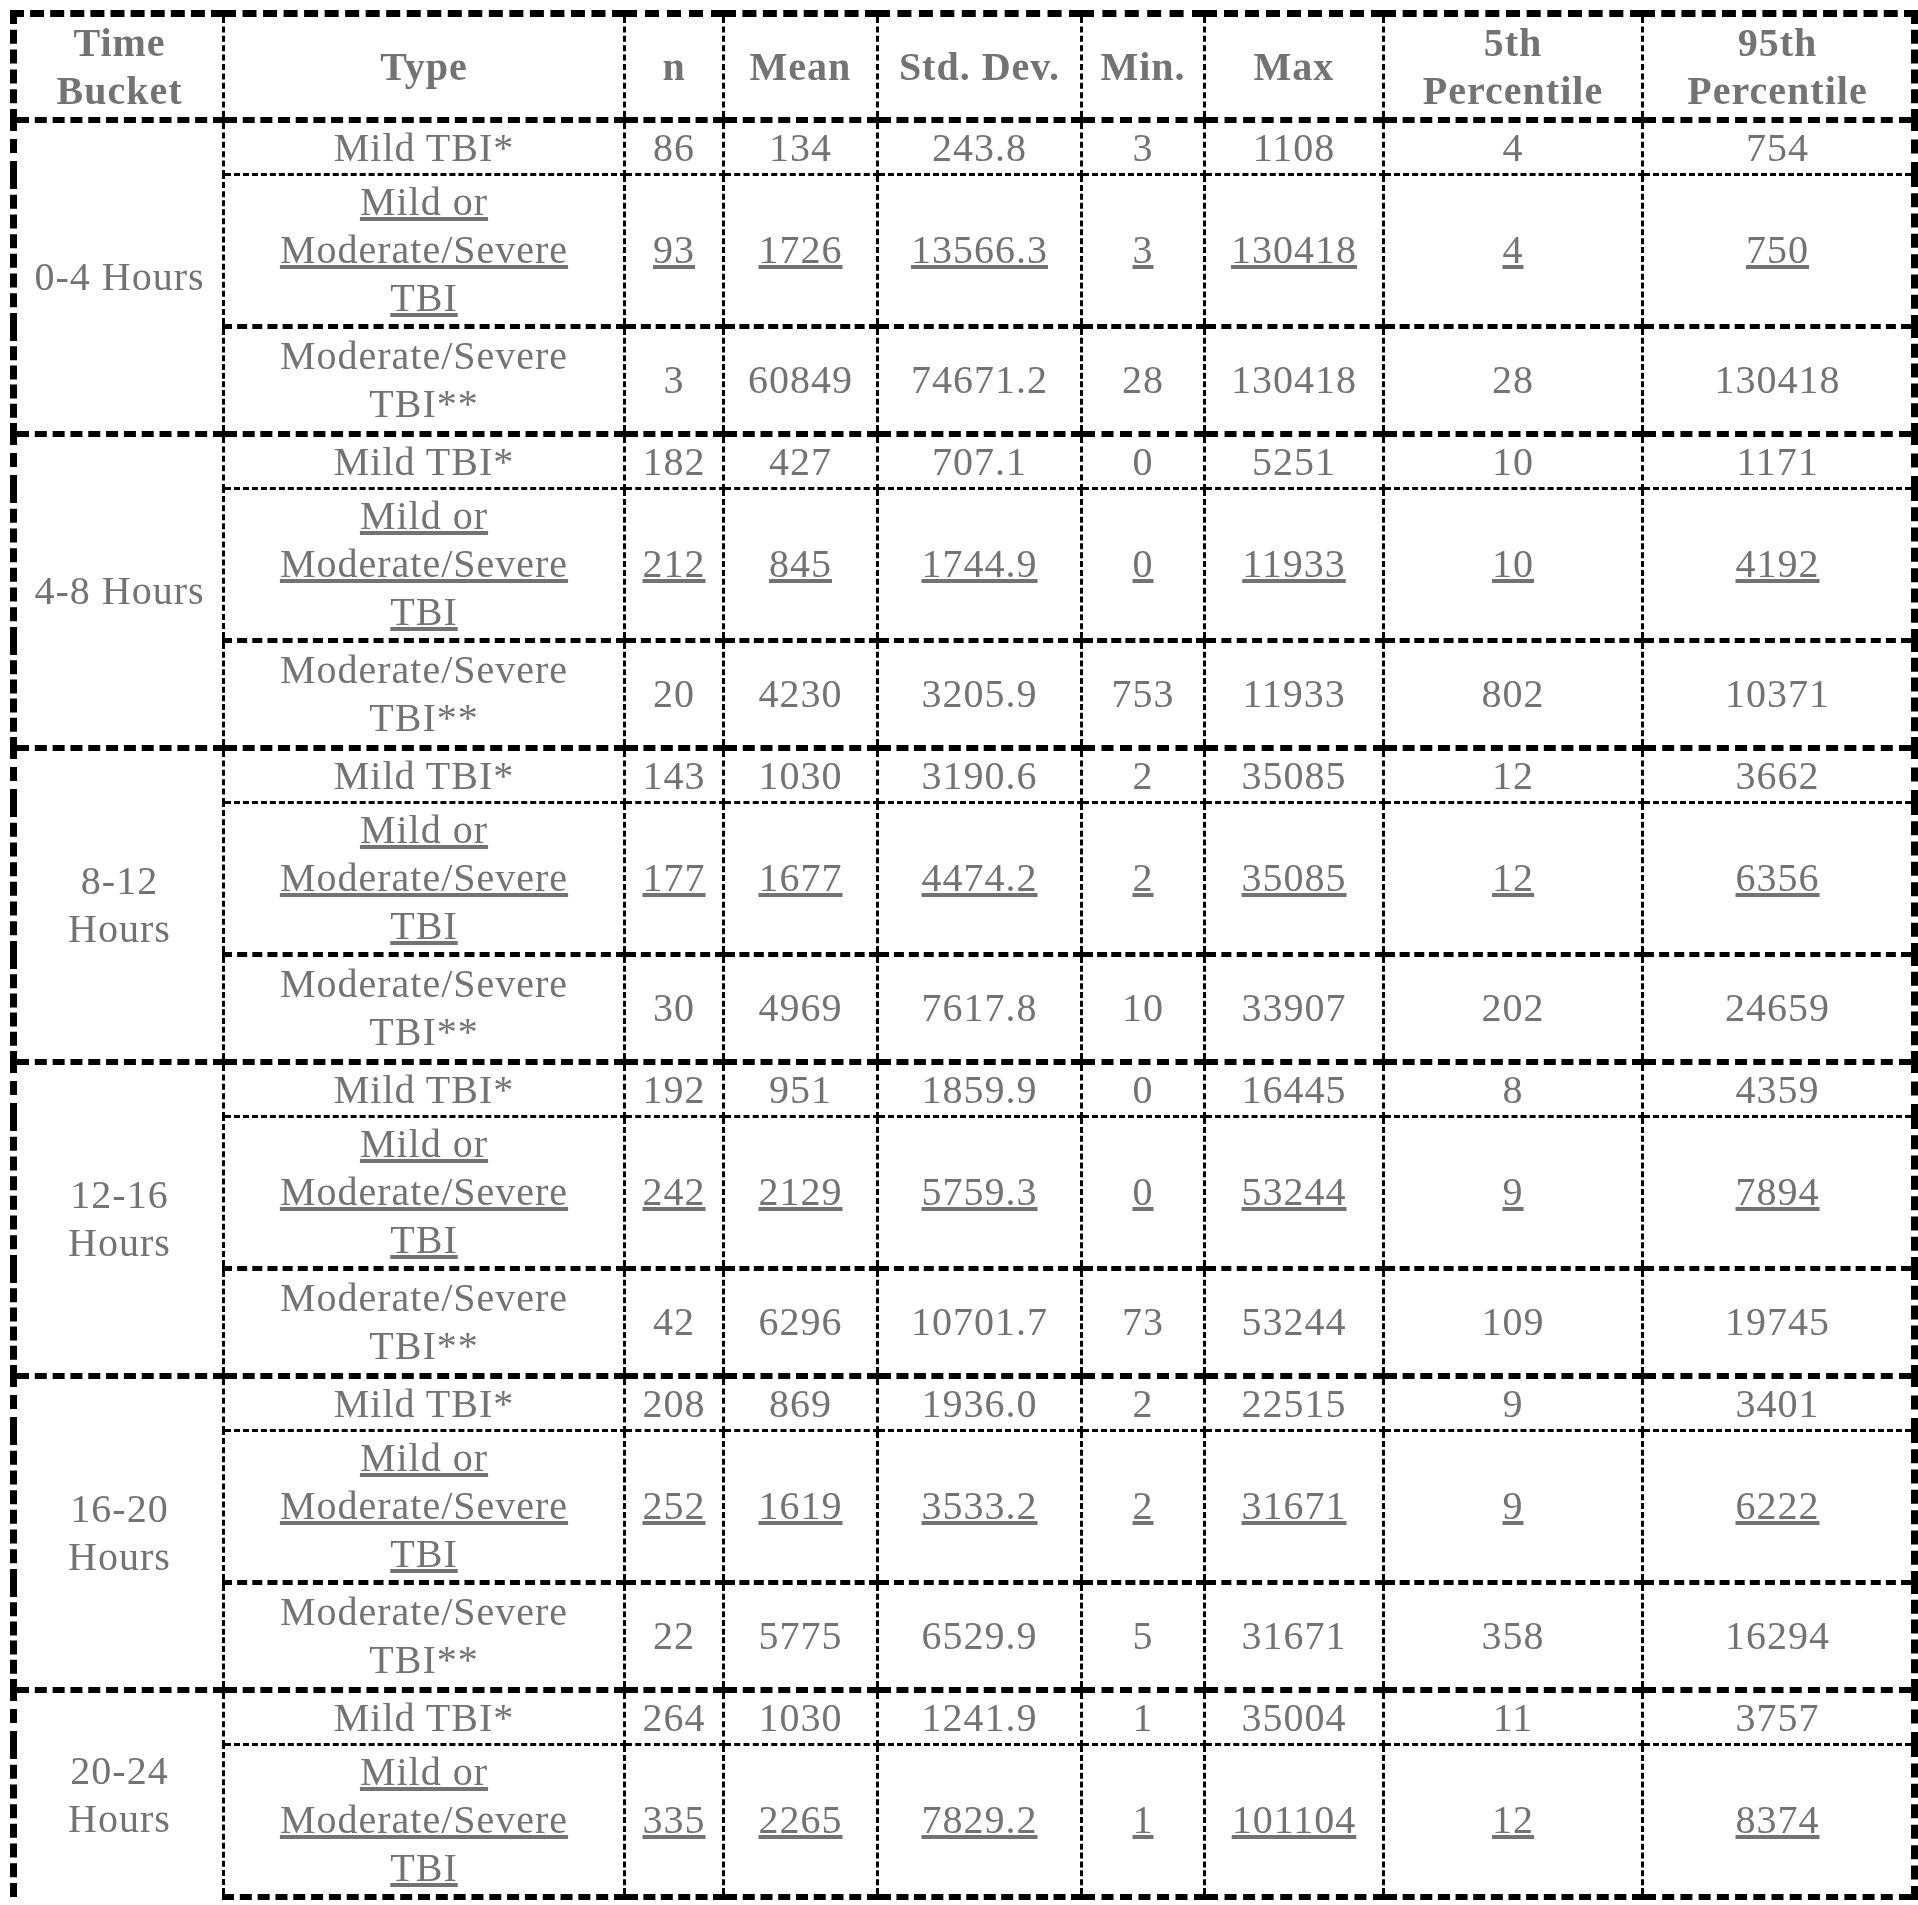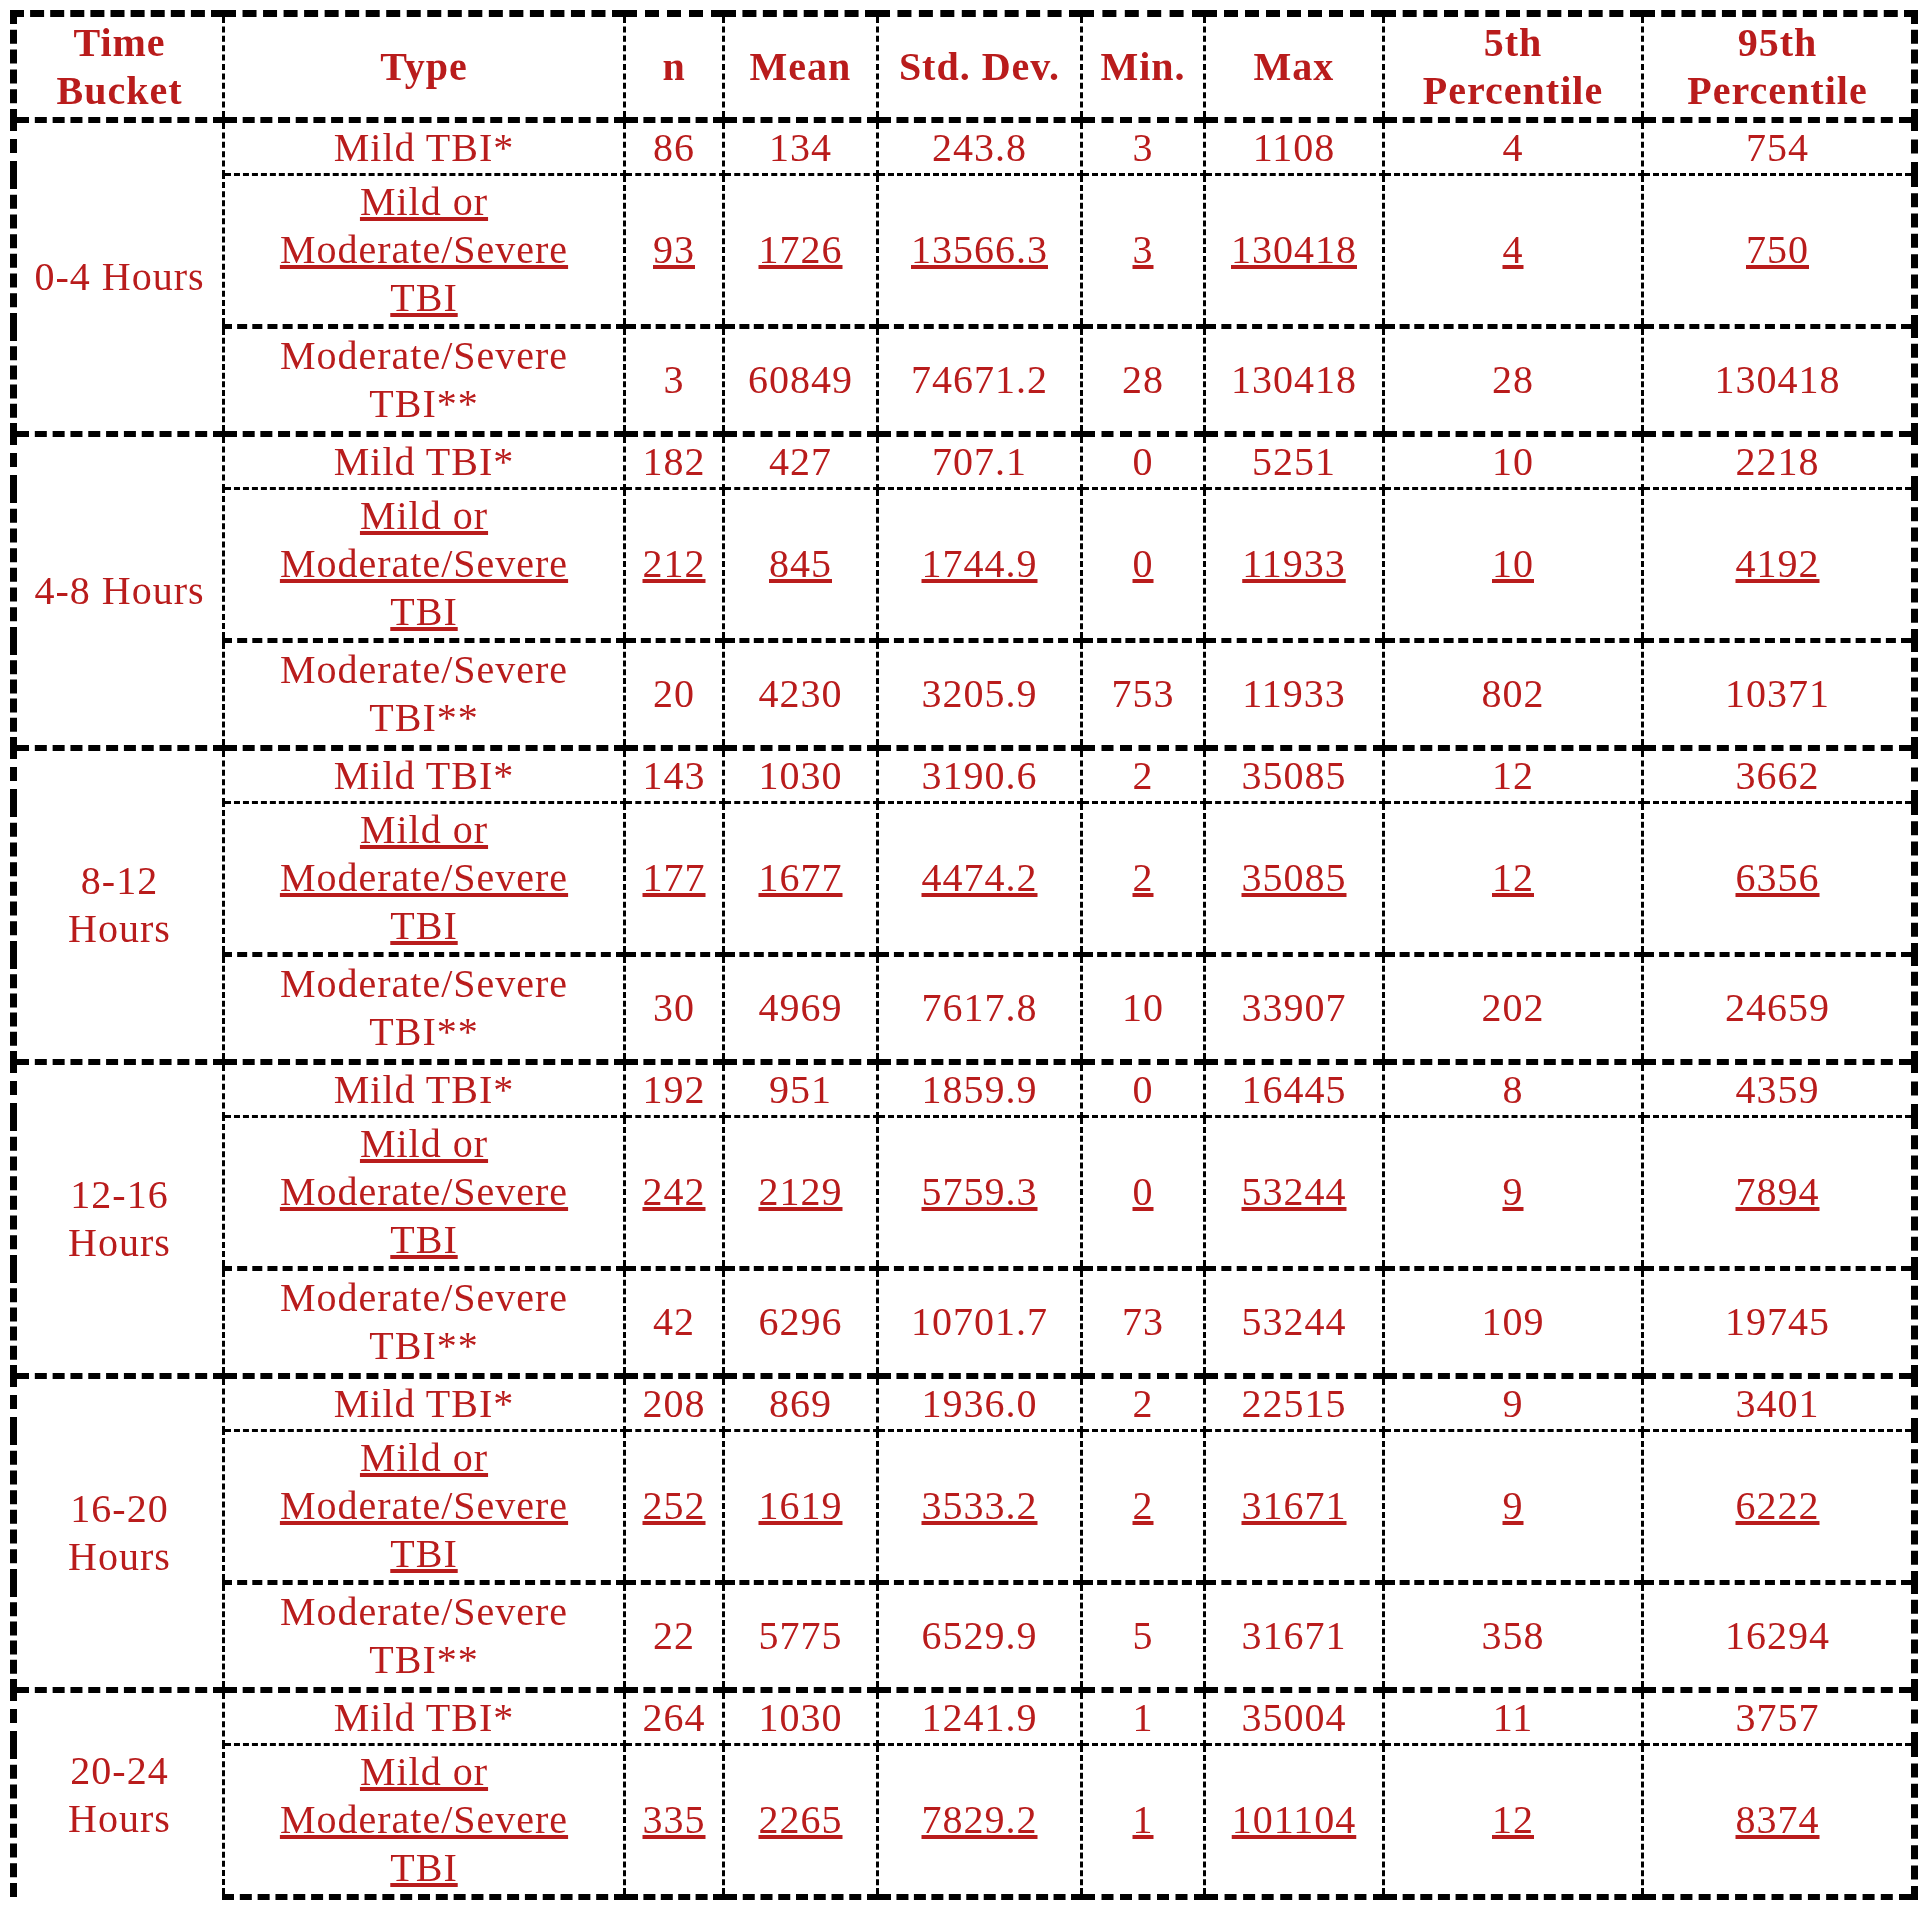--- a/index.html
+++ b/index.html
@@ -7,21 +7,21 @@
     padding: 0;
     background: #ffffff;
   }
   .page {
     position: relative;
     width: 1918px;
     height: 1905px;
     overflow: hidden;
     background: #ffffff;
     font-family: "Liberation Serif", "DejaVu Serif", serif;
-    color: #b91c1c;
+    color: #737373;
   }
   table.stats {
     border-collapse: collapse;
     table-layout: fixed;
     width: 1896px;
     margin: 10px 0 0 10px;
     border: 7px dashed #000;
     border-bottom: none;
   }
   th, td {
@@ -119,21 +119,21 @@
         </tr>
         <tr class="r0 group-start">
           <td rowspan="3" class="bucket">4-8 Hours</td>
           <td class="type">Mild TBI*</td>
           <td class="num">182</td>
           <td class="num">427</td>
           <td class="num">707.1</td>
           <td class="num">0</td>
           <td class="num">5251</td>
           <td class="num">10</td>
-          <td class="num">2218</td>
+          <td class="num">1171</td>
         </tr>
         <tr class="r1">
           <td class="type">Mild or
 Moderate/Severe
 TBI</td>
           <td class="num">212</td>
           <td class="num">845</td>
           <td class="num">1744.9</td>
           <td class="num">0</td>
           <td class="num">11933</td>

